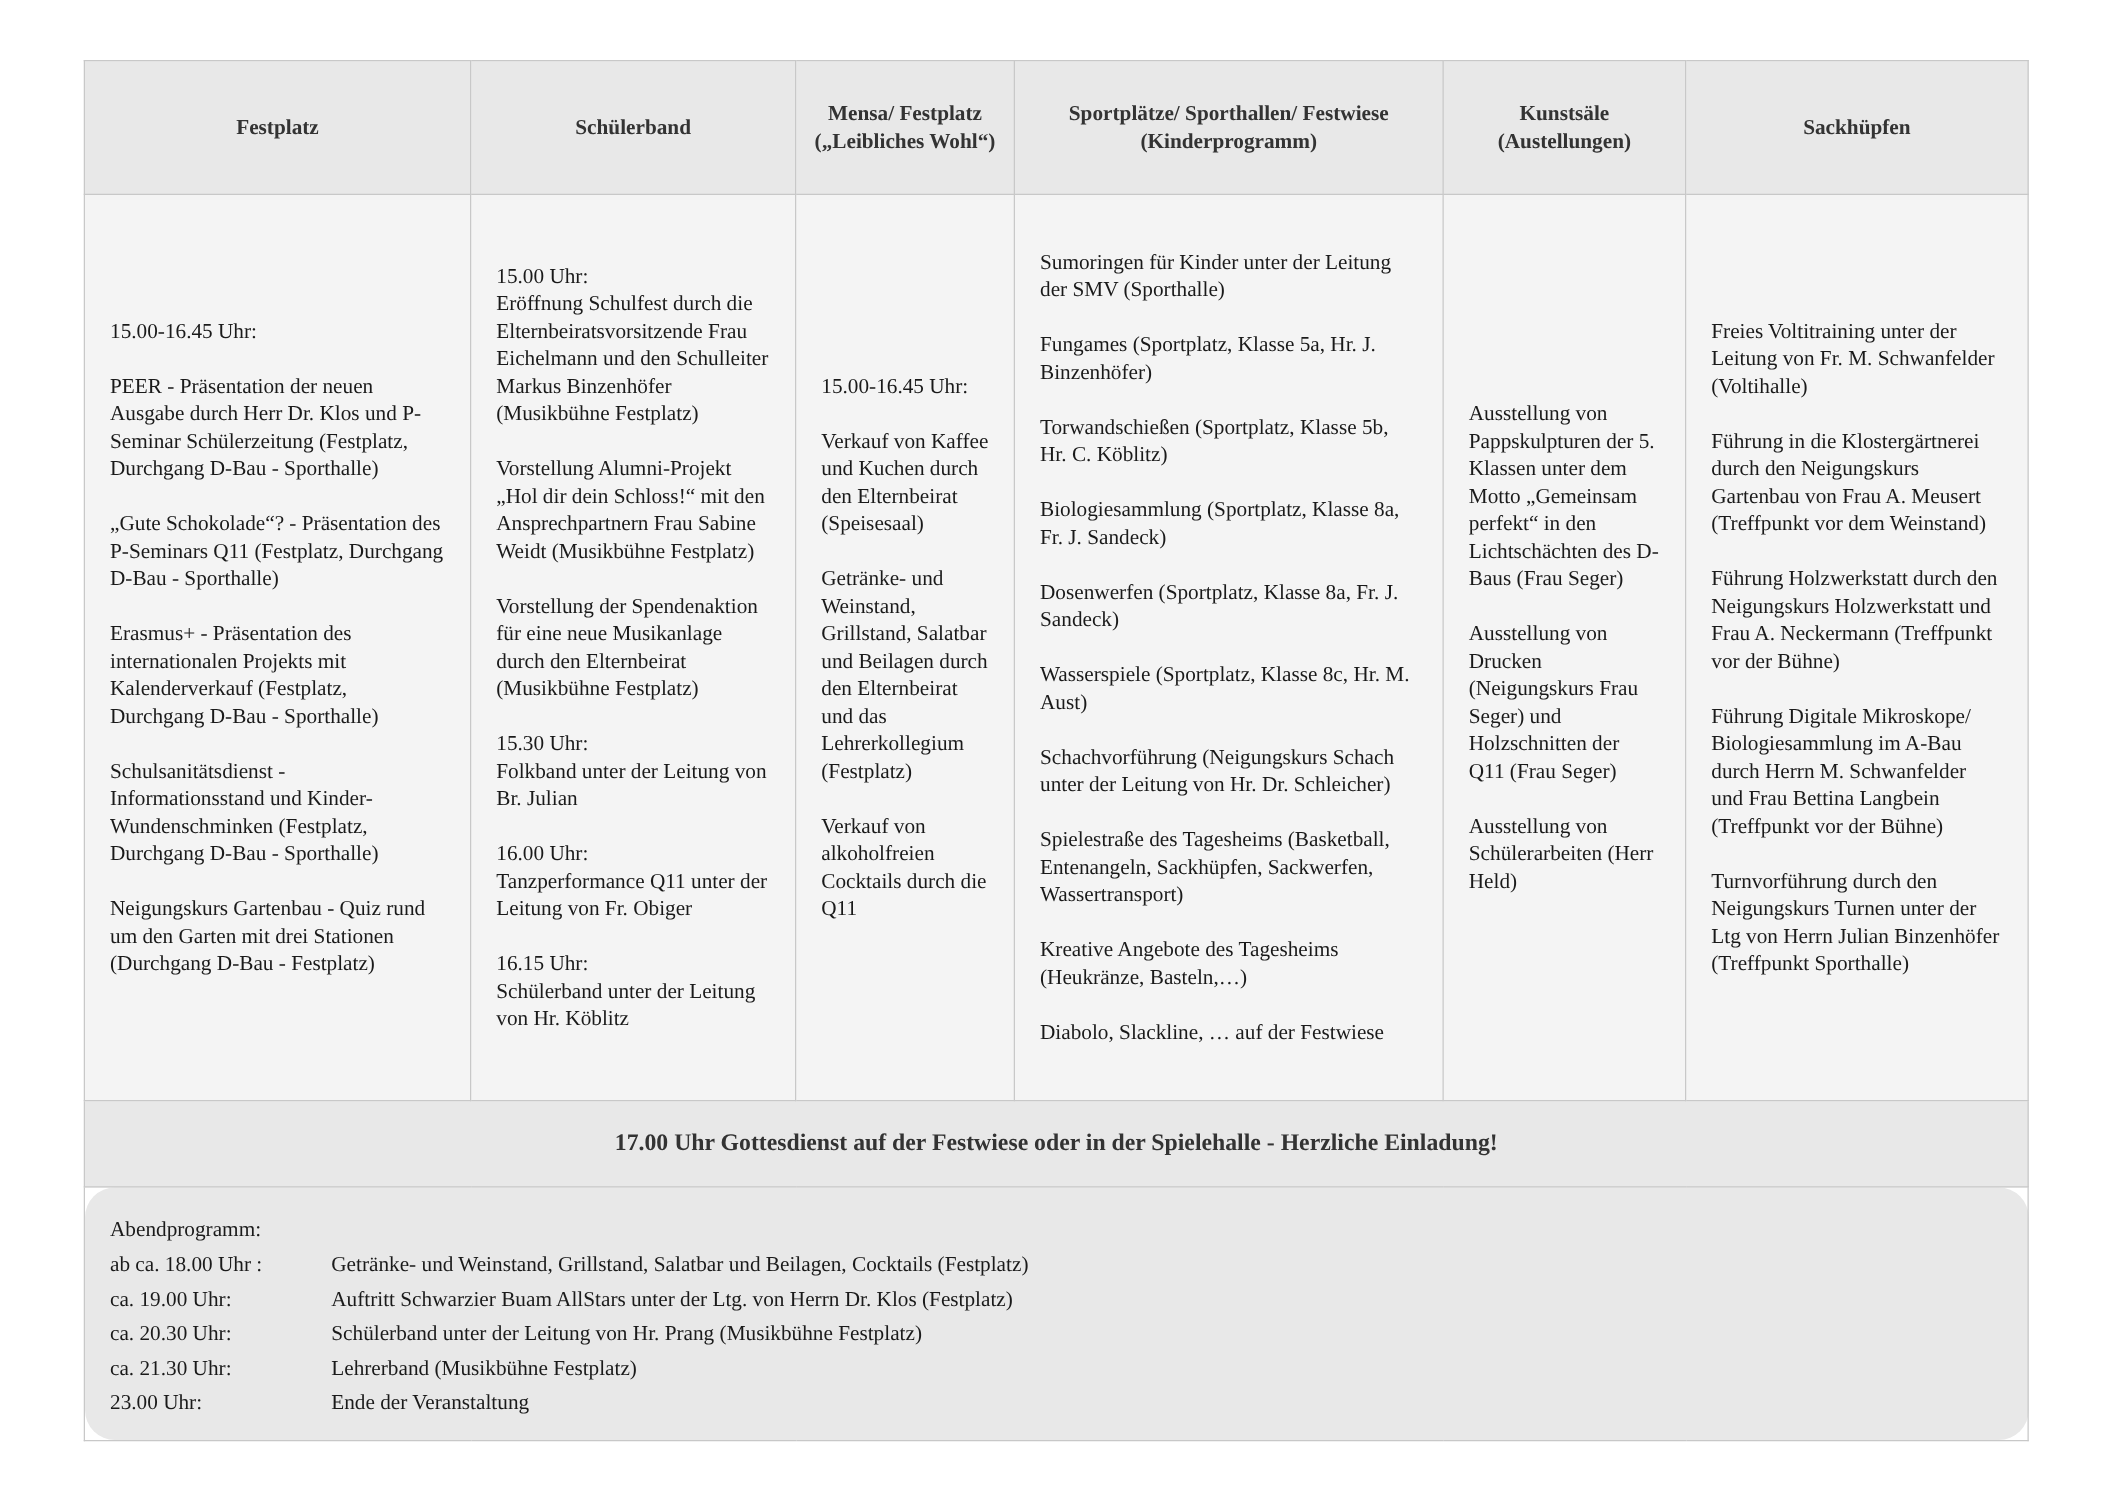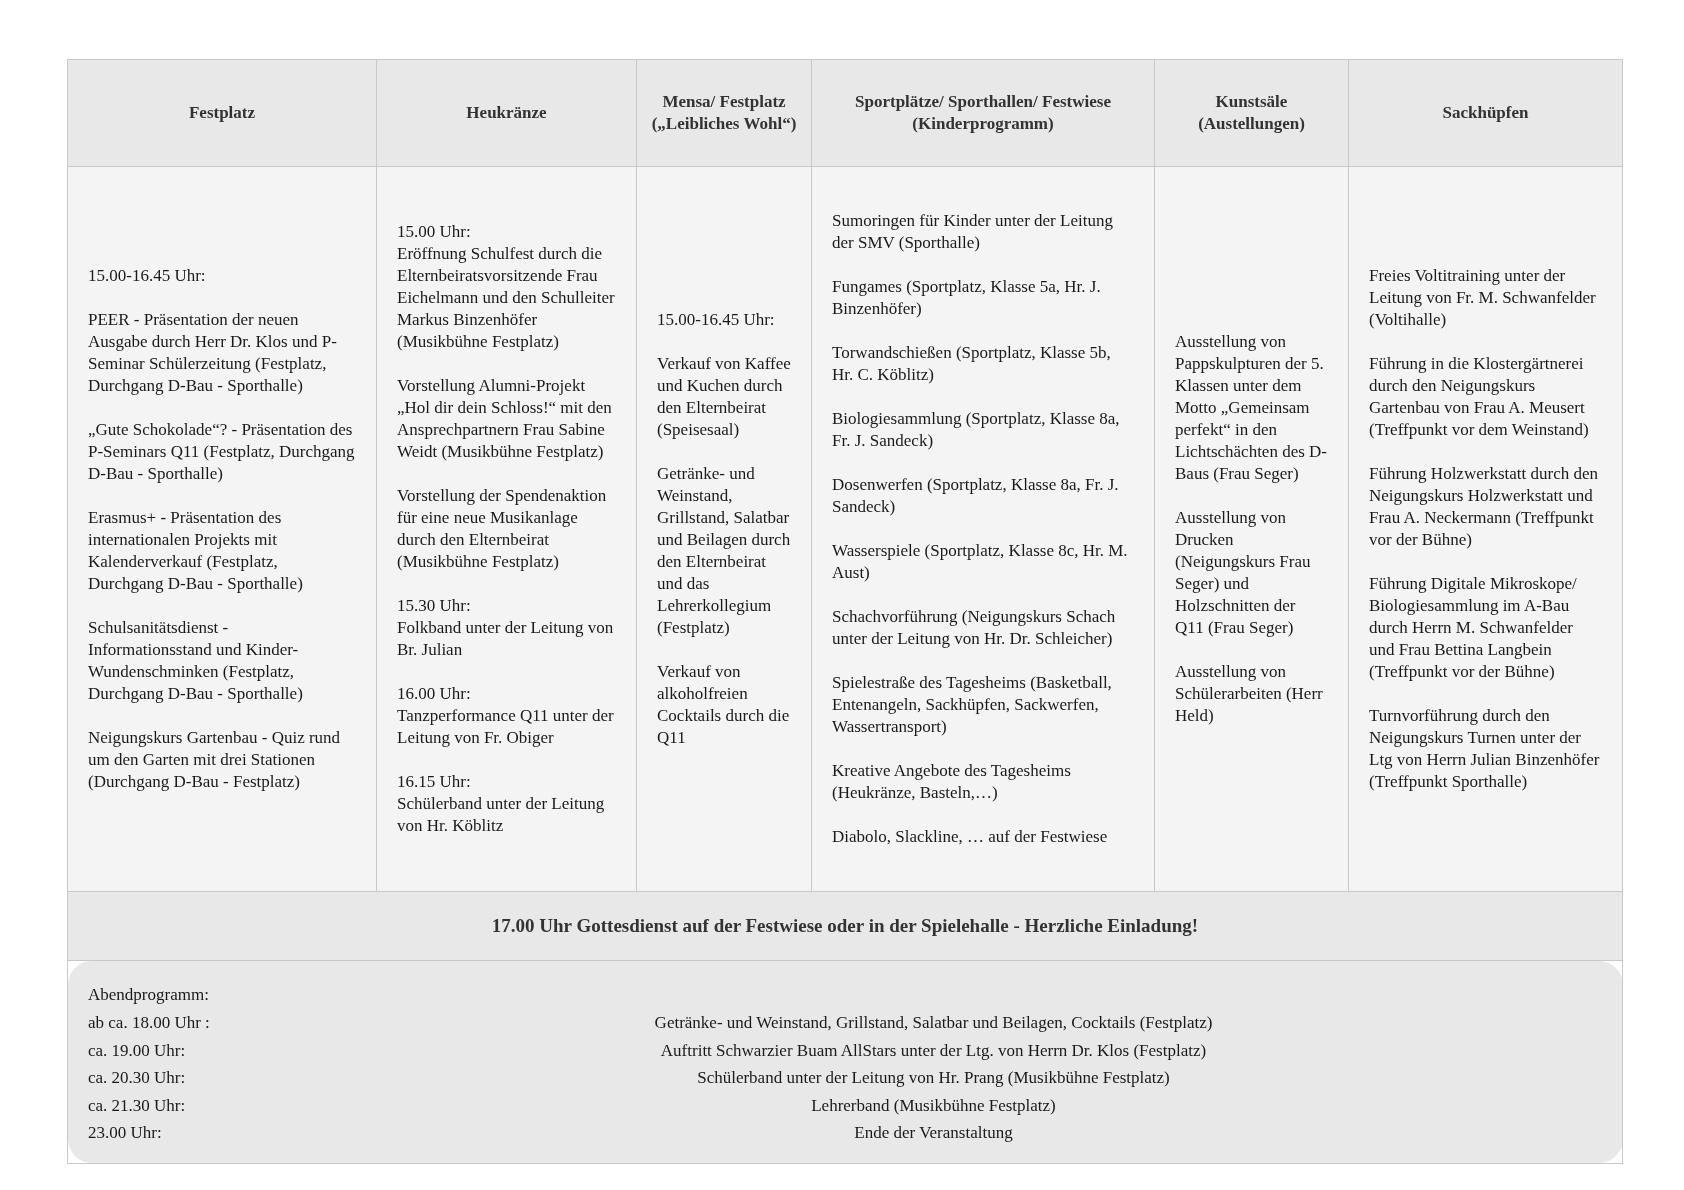--- a/index.html
+++ b/index.html
@@ -1,52 +1,52 @@
 <!DOCTYPE html>
 <html><head>
 <meta charset="utf-8">
 <style>
   html, body { margin:0; padding:0; background:#ffffff; }
   body { width:1684px; height:1190px; position:relative; overflow:hidden;
          font-family:"Liberation Serif", "DejaVu Serif", serif; color:#1a1a1a; }
-  .sheet { position:absolute; left:67px; top:59px; width:1555px; }
+  .sheet { position:absolute; left:67px; top:48px; width:1555px; }
   table.prog { border-collapse:collapse; width:1555px; table-layout:fixed; }
   table.prog th, table.prog td { border:1px solid #c8c8c8; }
   table.prog th { background:#e8e8e8; height:106px; font-weight:bold; font-size:17px;
                   line-height:22px; color:#333; text-align:center; vertical-align:middle; padding:0 8px; }
   table.prog td.col { background:#f4f4f4; vertical-align:middle; padding:20px 20px;
                       font-size:17px; line-height:22px; height:684px; }
   .entry { margin:0 0 22px 0; white-space:normal; }
   .entry:last-child { margin-bottom:0; }
   .entry .t { display:block; }
   td.banner { background:#e8e8e8; height:66px; text-align:center; vertical-align:middle;
               font-weight:bold; font-size:19px; color:#333; }
   td.evening { background:#e8e8e8; padding:20px 20px 16px 20px; font-size:17px; vertical-align:top; height:164px;border-radius:24px; }
   .eve-title { line-height:28px; }
   .eve-row { display:flex; line-height:27.5px;gap:32px; }
   .eve-time { width:145px; flex:none; }
-  .eve-text { flex:1;text-align:center; }
+  .eve-text { flex:1; }
 </style>
 </head>
 <body>
 
 <div class="sheet">
   <table class="prog">
     <colgroup>
       <col style="width:309px">
       <col style="width:260px">
       <col style="width:175px">
       <col style="width:343px">
       <col style="width:194px">
       <col style="width:274px">
     </colgroup>
     <thead>
       <tr>
         <th>Festplatz</th>
-        <th>Heukränze</th>
+        <th>Schülerband</th>
         <th>Mensa/ Festplatz („Leibliches Wohl“)</th>
         <th>Sportplätze/ Sporthallen/ Festwiese (Kinderprogramm)</th>
         <th>Kunstsäle (Austellungen)</th>
         <th>Sackhüpfen</th>
       </tr>
     </thead>
     <tbody>
       <tr>
         <td class="col">
             <div class="entry">

